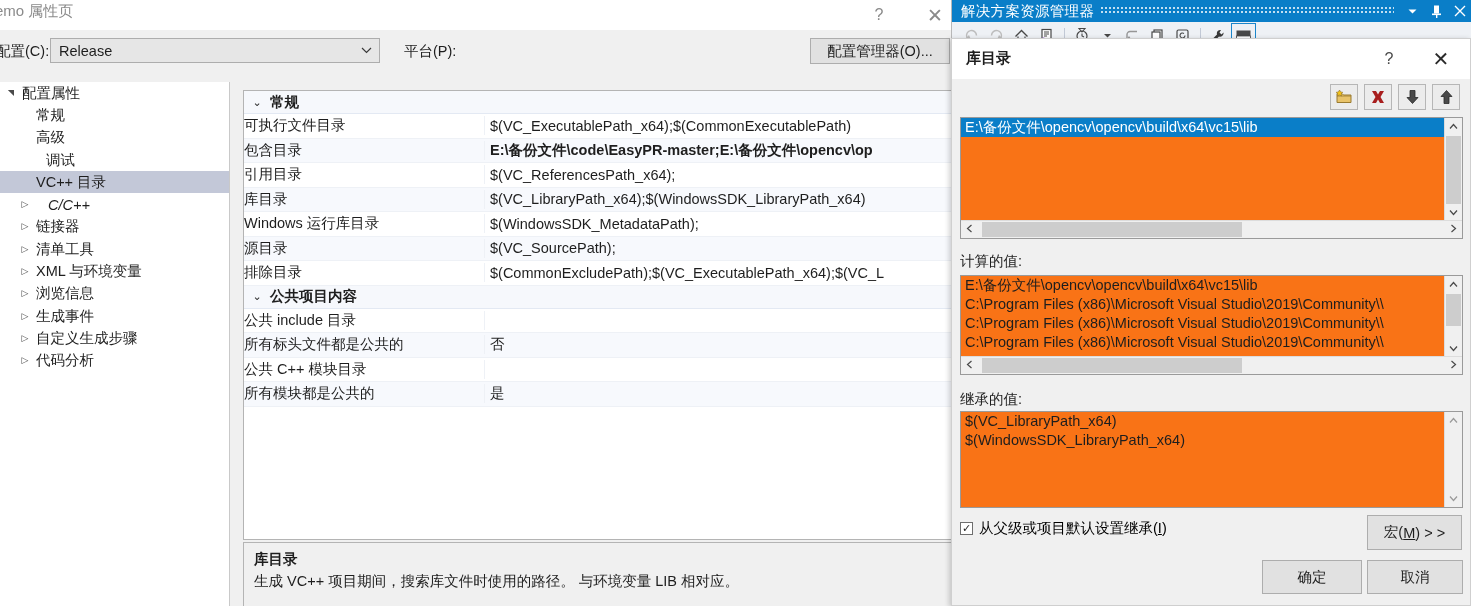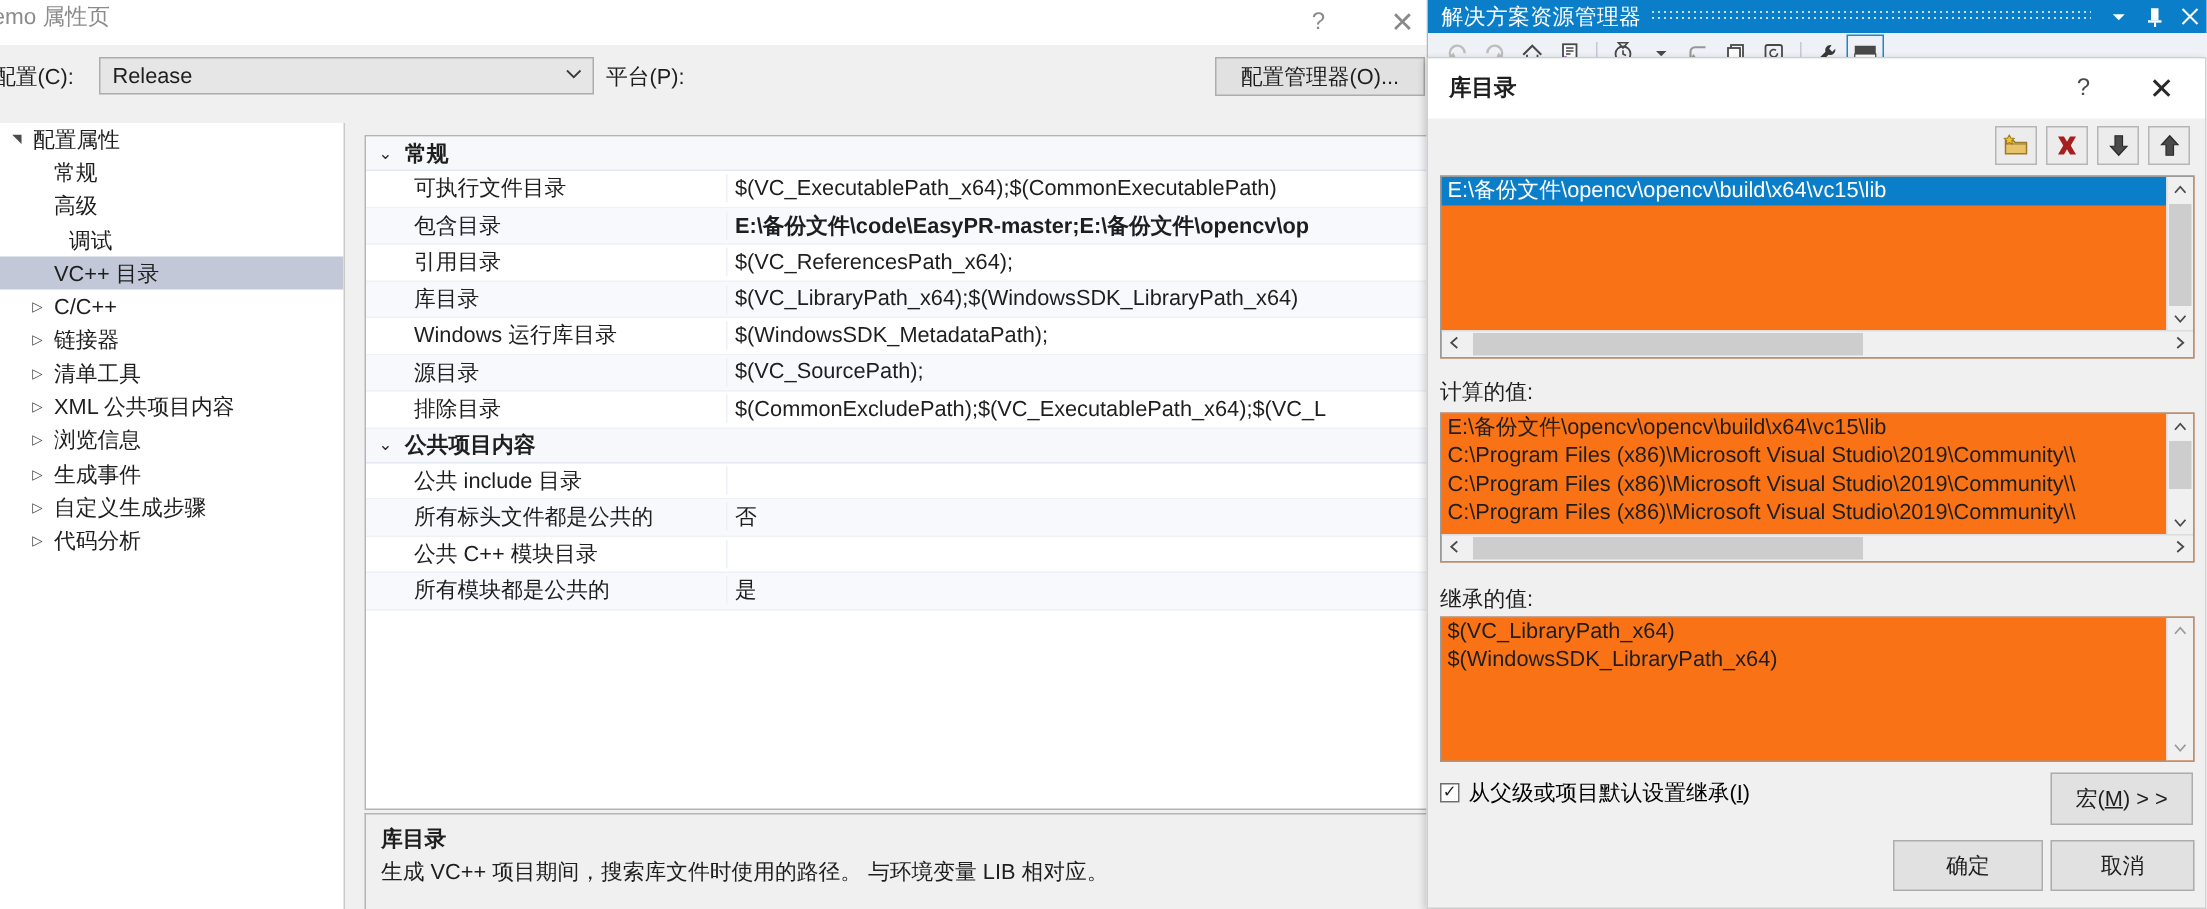--- a/index.html
+++ b/index.html
@@ -93,21 +93,21 @@
   .grid-cat{
     height:22px;display:flex;align-items:center;background:#f6f8fc;
     border-bottom:1px solid #e3e9f3;font-weight:bold;font-size:14.5px;color:#1e1e1e;
   }
   .grid-cat .chev{width:26px;text-align:center;font-size:11px;font-weight:normal;color:#2a2a2a;}
   .grid-row{
     height:23.5px;display:flex;align-items:center;border-bottom:1px solid #eef1f6;
     font-size:14.5px;color:#1e1e1e;
   }
   .grid-row.alt{background:#f7f9fd;}
-  .grid-row .gname{width:241px;padding-left:32px;box-sizing:border-box;
+  .grid-row .gname{width:241px;box-sizing:border-box;
     white-space:nowrap;overflow:hidden;border-right:1px solid #eef1f6;}
   .grid-row .gval{flex:1;padding-left:5px;white-space:nowrap;overflow:hidden;}
   .grid-row .gval.bold{font-weight:bold;}
 
   
   #pp-desc{
     position:absolute;left:243px;top:542px;width:710px;height:64px;
     background:#f0f0f0;border:1px solid #b4b4b4;border-bottom:none;box-sizing:border-box;
     padding:7px 10px;
   }
@@ -275,21 +275,21 @@
 <div id="property-pages">
 
   <div id="pp-titlebar">
     <span id="pp-title">emo 属性页</span>
     <span id="pp-help">?</span>
     <span id="pp-close">✕</span>
   </div>
 
   <div id="pp-configbar">
     <span class="cfg-label" style="left:-4px;">配置(C):</span>
-    <div class="combo" style="left:66px;width:330px;">
+    <div class="combo" style="left:50px;width:330px;">
       <span class="cv">Release</span>
       <span class="caret">
         <svg width="11" height="7" viewBox="0 0 11 7">
             <path d="M1 1 L5.5 5.5 L10 1" fill="none" stroke="#3a3a3a" stroke-width="1.2"></path>
           </svg>
       </span>
     </div>
     <span class="cfg-label" style="left:404px;">平台(P):</span>
     <div id="btn-config-manager">配置管理器(O)...</div>
   </div>
@@ -310,33 +310,33 @@
       <div class="tree-item" style="padding-left: 28px;">
         <span class="tw-arrow blank">▷</span>
         <span style="margin-left: 4px;">调试</span>
       </div>
       <div class="tree-item selected" style="padding-left: 18px;">
         <span class="tw-arrow blank">▷</span>
         <span style="margin-left: 4px;">VC++ 目录</span>
       </div>
       <div class="tree-item" style="padding-left: 18px;">
         <span class="tw-arrow">▷</span>
-        <span style="margin-left: 4px;">C/C++</span>
+        <span style="margin-left: 16px; font-style: italic;">C/C++</span>
       </div>
       <div class="tree-item" style="padding-left: 18px;">
         <span class="tw-arrow">▷</span>
         <span style="margin-left: 4px;">链接器</span>
       </div>
       <div class="tree-item" style="padding-left: 18px;">
         <span class="tw-arrow">▷</span>
         <span style="margin-left: 4px;">清单工具</span>
       </div>
       <div class="tree-item" style="padding-left: 18px;">
         <span class="tw-arrow">▷</span>
-        <span style="margin-left: 4px;">XML 公共项目内容</span>
+        <span style="margin-left: 4px;">XML 与环境变量</span>
       </div>
       <div class="tree-item" style="padding-left: 18px;">
         <span class="tw-arrow">▷</span>
         <span style="margin-left: 4px;">浏览信息</span>
       </div>
       <div class="tree-item" style="padding-left: 18px;">
         <span class="tw-arrow">▷</span>
         <span style="margin-left: 4px;">生成事件</span>
       </div>
       <div class="tree-item" style="padding-left: 18px;">

